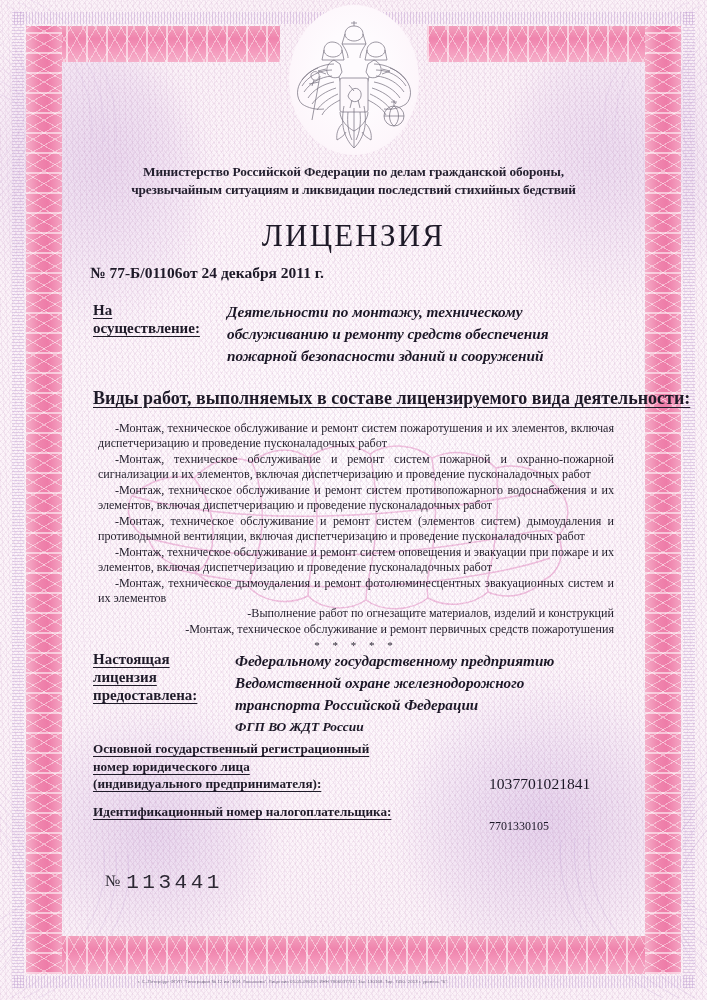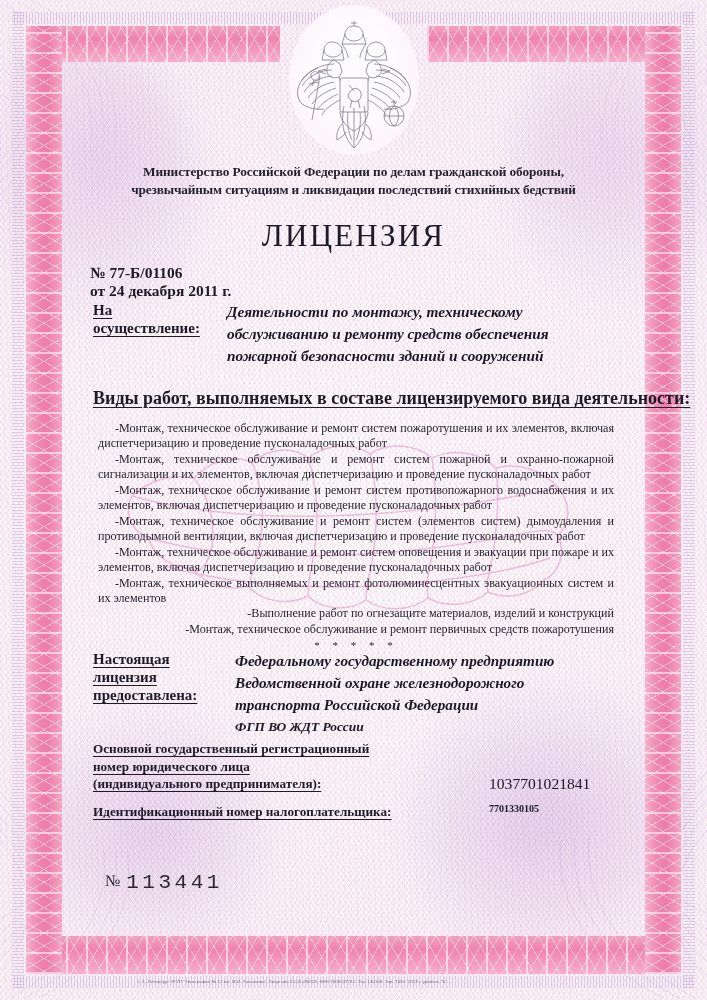--- a/index.html
+++ b/index.html
@@ -136,21 +136,20 @@
   }
 
   .numrow {
     position: absolute;
     left: 90px; right: 77px; top: 264px;
     display: flex;
     justify-content: flex-start;
     font-size: 15.5px;
     font-weight: bold;
     color: #1e1a28;
-    flex-direction: column;
   }
 
   .field-row { position: absolute; display: flex; }
 
   .lbl-u {
     font-size: 15px;
     font-weight: bold;
     color: #1e1a28;
     text-decoration: underline;
     text-underline-offset: 2.5px;
@@ -232,23 +231,23 @@
     color: #1b1726;
   }
 
   .inn-block {
     position: absolute;
     left: 93px; top: 803px;
     width: 528px;
   }
   .inn-val {
     position: absolute;
-    left: 396px; top: 0px;
-    font-size: 10px;
-    font-weight: bold;
+    left: 396px; top: 16px;
+    font-size: 12px;
+    font-weight: normal;
     color: #1b1726;
   }
 
   .serial {
     position: absolute;
     left: 105px; top: 871px;
     font-family: "Liberation Mono", "DejaVu Sans Mono", monospace;
     font-size: 21px;
     letter-spacing: 3.5px;
     color: #2c2833;
@@ -469,21 +468,21 @@
     </div>
 
     <div class="works-head">Виды работ, выполняемых в составе лицензируемого вида деятельности:</div>
 
     <div class="works-list">
       <p>-Монтаж, техническое обслуживание и ремонт систем пожаротушения и их элементов, включая диспетчеризацию и проведение пусконаладочных работ</p>
       <p>-Монтаж, техническое обслуживание и ремонт систем пожарной и охранно-пожарной сигнализации и их элементов, включая диспетчеризацию и проведение пусконаладочных работ</p>
       <p>-Монтаж, техническое обслуживание и ремонт систем противопожарного водоснабжения и их элементов, включая диспетчеризацию и проведение пусконаладочных работ</p>
       <p>-Монтаж, техническое обслуживание и ремонт систем (элементов систем) дымоудаления и противодымной вентиляции, включая диспетчеризацию и проведение пусконаладочных работ</p>
       <p>-Монтаж, техническое обслуживание и ремонт систем оповещения и эвакуации при пожаре и их элементов, включая диспетчеризацию и проведение пусконаладочных работ</p>
-      <p>-Монтаж, техническое выполняемых и ремонт фотолюминесцентных эвакуационных систем и их элементов</p>
+      <p>-Монтаж, техническое дымоудаления и ремонт фотолюминесцентных эвакуационных систем и их элементов</p>
       <p class="nojust">-Выполнение работ по огнезащите материалов, изделий и конструкций</p>
       <p class="nojust">-Монтаж, техническое обслуживание и ремонт первичных средств пожаротушения</p>
       <div class="stars">* * * * *</div>
     </div>
 
     <div class="field-row grantee-block">
       <div class="lbl-wrap">
         <span class="lbl-u">Настоящая лицензия</span><br>
         <span class="lbl-u">предоставлена:</span>
       </div>

